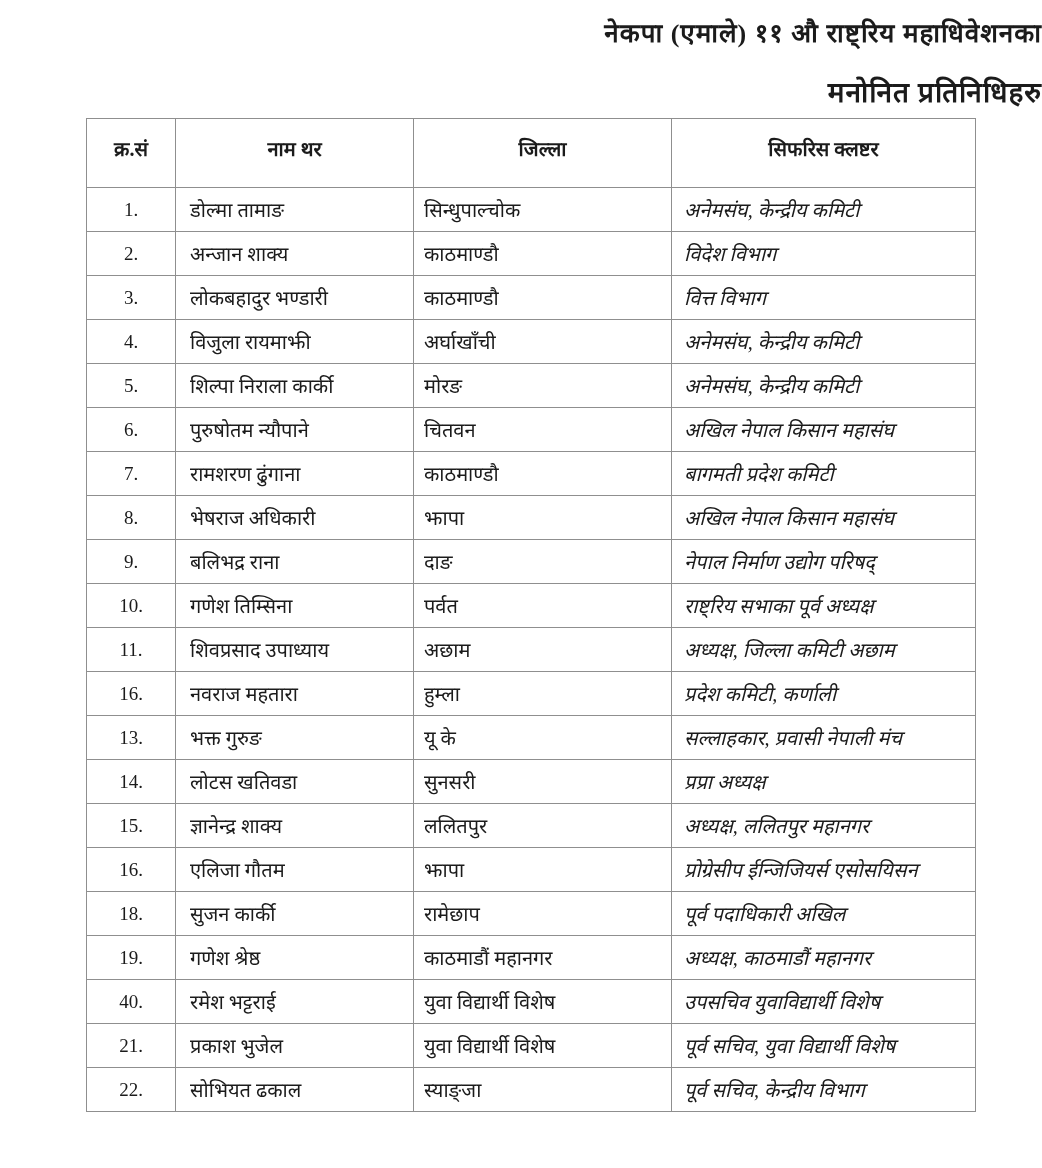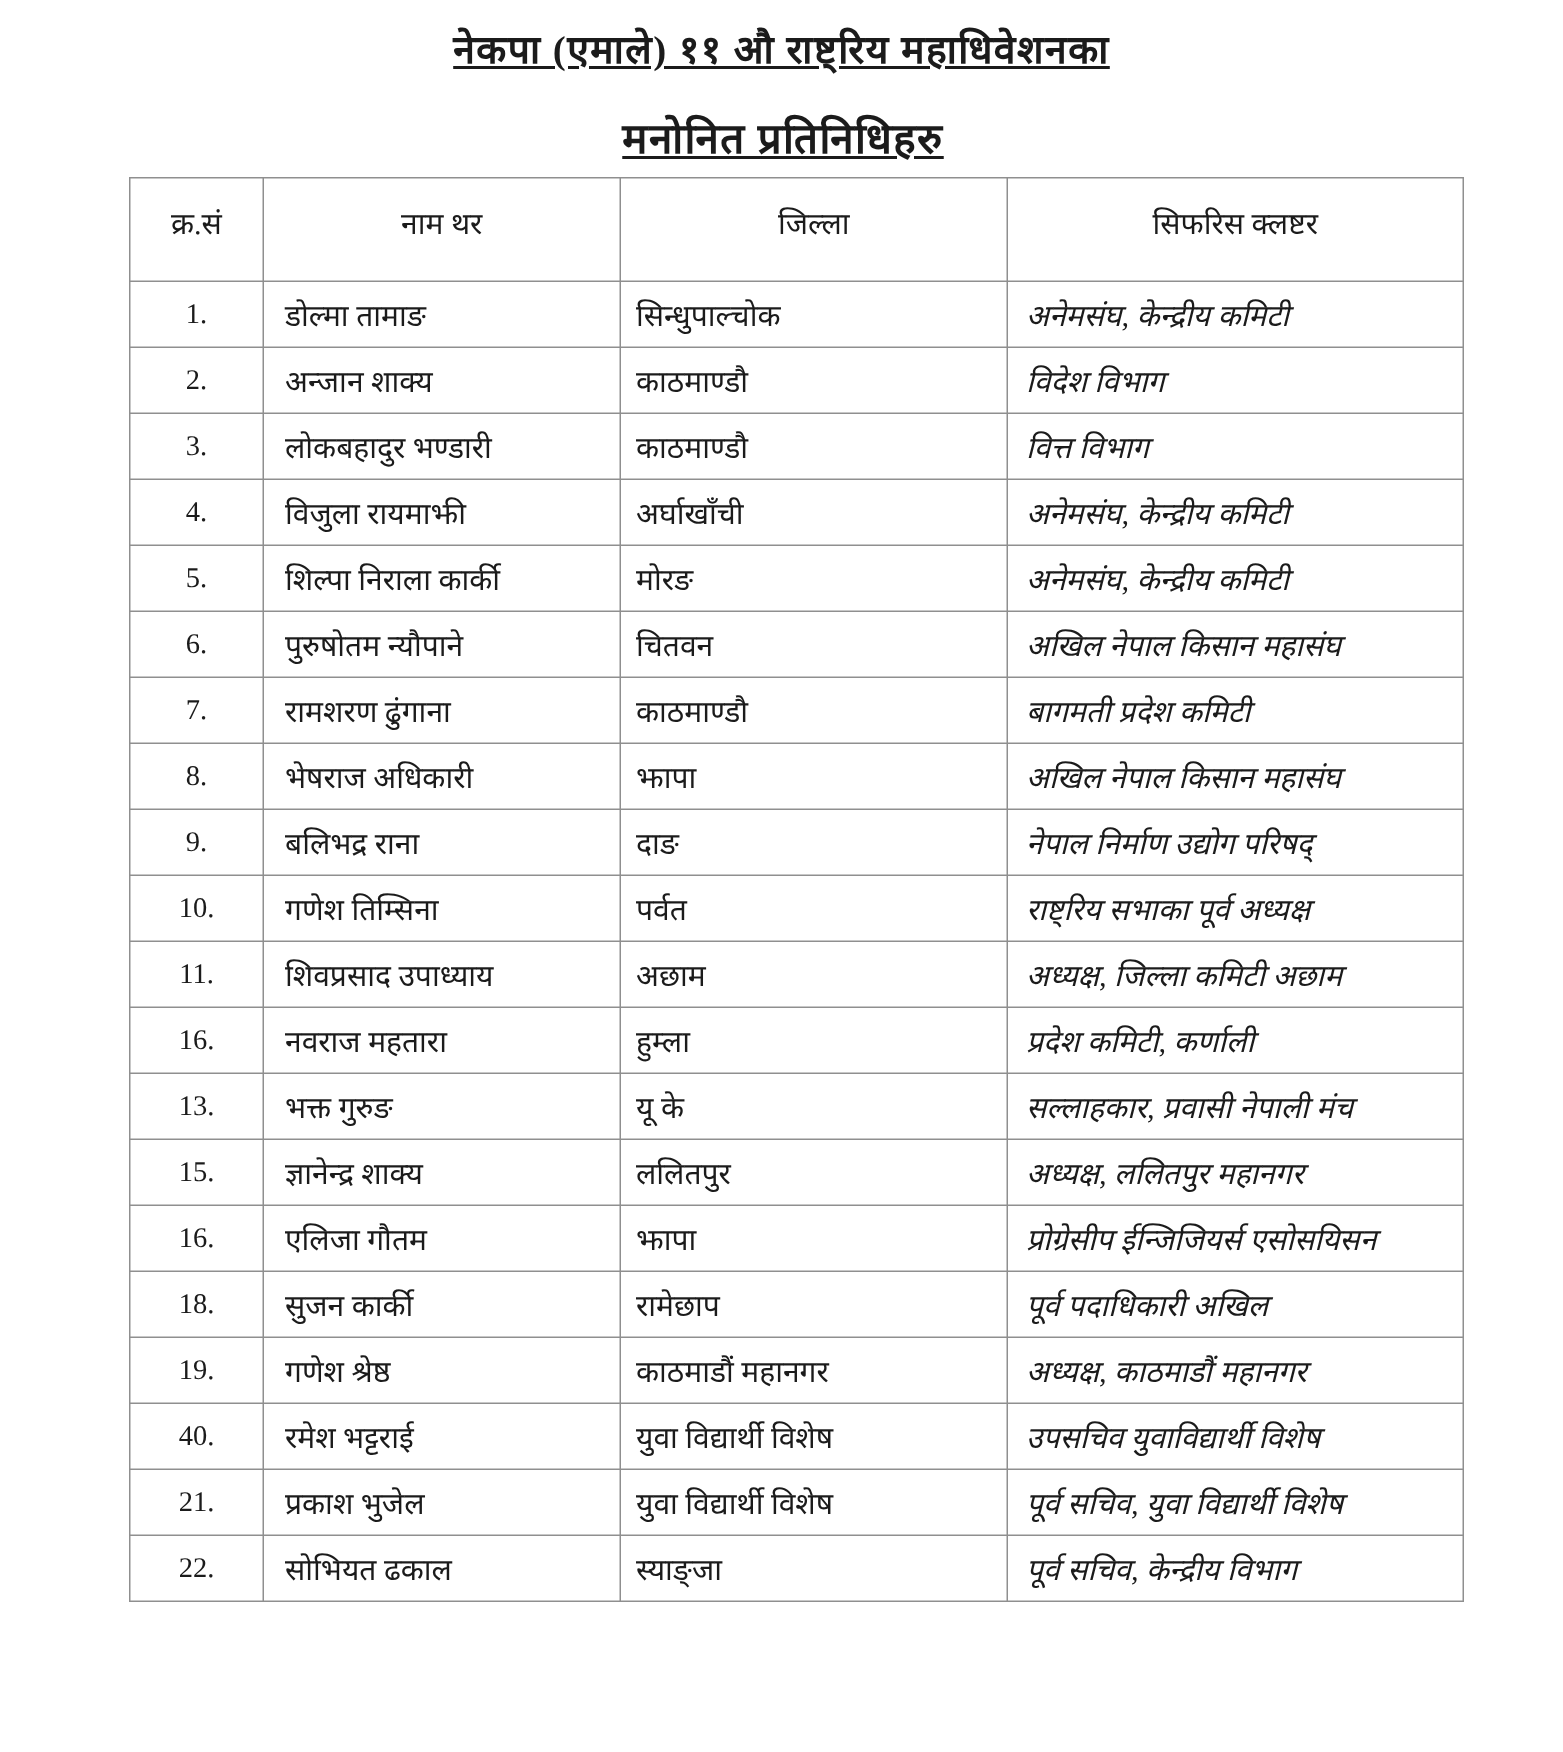--- a/index.html
+++ b/index.html
@@ -13,22 +13,21 @@
     position: relative;
     font-family: "Liberation Serif", "DejaVu Serif", serif;
     color: #1b1b1b;
     overflow: hidden;
   }
   .doc-header {
     position: absolute;
     top: 0;
     left: 0;
     width: 1042px;
-    text-align: center;
-    text-decoration: underline;
+    text-align: right;
   }
   .doc-title {
     margin: 14px 0 0 0;
     font-size: 26px;
     font-weight: 600;
     letter-spacing: 1px;
   }
   .doc-subtitle {
     margin: 22px 0 0 2px;
     font-size: 28px;
@@ -49,21 +48,21 @@
   table.roster col.c-district { width: 258px; }
   table.roster col.c-cluster  { width: 304px; }
   table.roster th,
   table.roster td {
     border: 1px solid #8f8f8f;
     overflow: hidden;
     white-space: nowrap;
   }
   table.roster th {
     height: 58px;
-    font-weight: 400;
+    font-weight: 700;
     text-align: center;
     vertical-align: middle;
     padding: 0 4px 10px 4px;
     font-size: 20px;
     margin-top: 32px;
   }
   table.roster td {
     height: 43px;
     vertical-align: middle;
     padding: 0 8px;
@@ -173,20 +172,26 @@
         <td>हुम्ला</td>
         <td>प्रदेश कमिटी, कर्णाली</td>
       </tr>
       <tr>
         <td>13.</td>
         <td>भक्त गुरुङ</td>
         <td>यू के</td>
         <td>सल्लाहकार, प्रवासी नेपाली मंच</td>
       </tr>
       <tr>
+        <td>14.</td>
+        <td>लोटस खतिवडा</td>
+        <td>सुनसरी</td>
+        <td>प्रप्रा अध्यक्ष</td>
+      </tr>
+      <tr>
         <td>15.</td>
         <td>ज्ञानेन्द्र शाक्य</td>
         <td>ललितपुर</td>
         <td>अध्यक्ष, ललितपुर महानगर</td>
       </tr>
       <tr>
         <td>16.</td>
         <td>एलिजा गौतम</td>
         <td>झापा</td>
         <td>प्रोग्रेसीप ईन्जिजियर्स एसोसयिसन</td>

